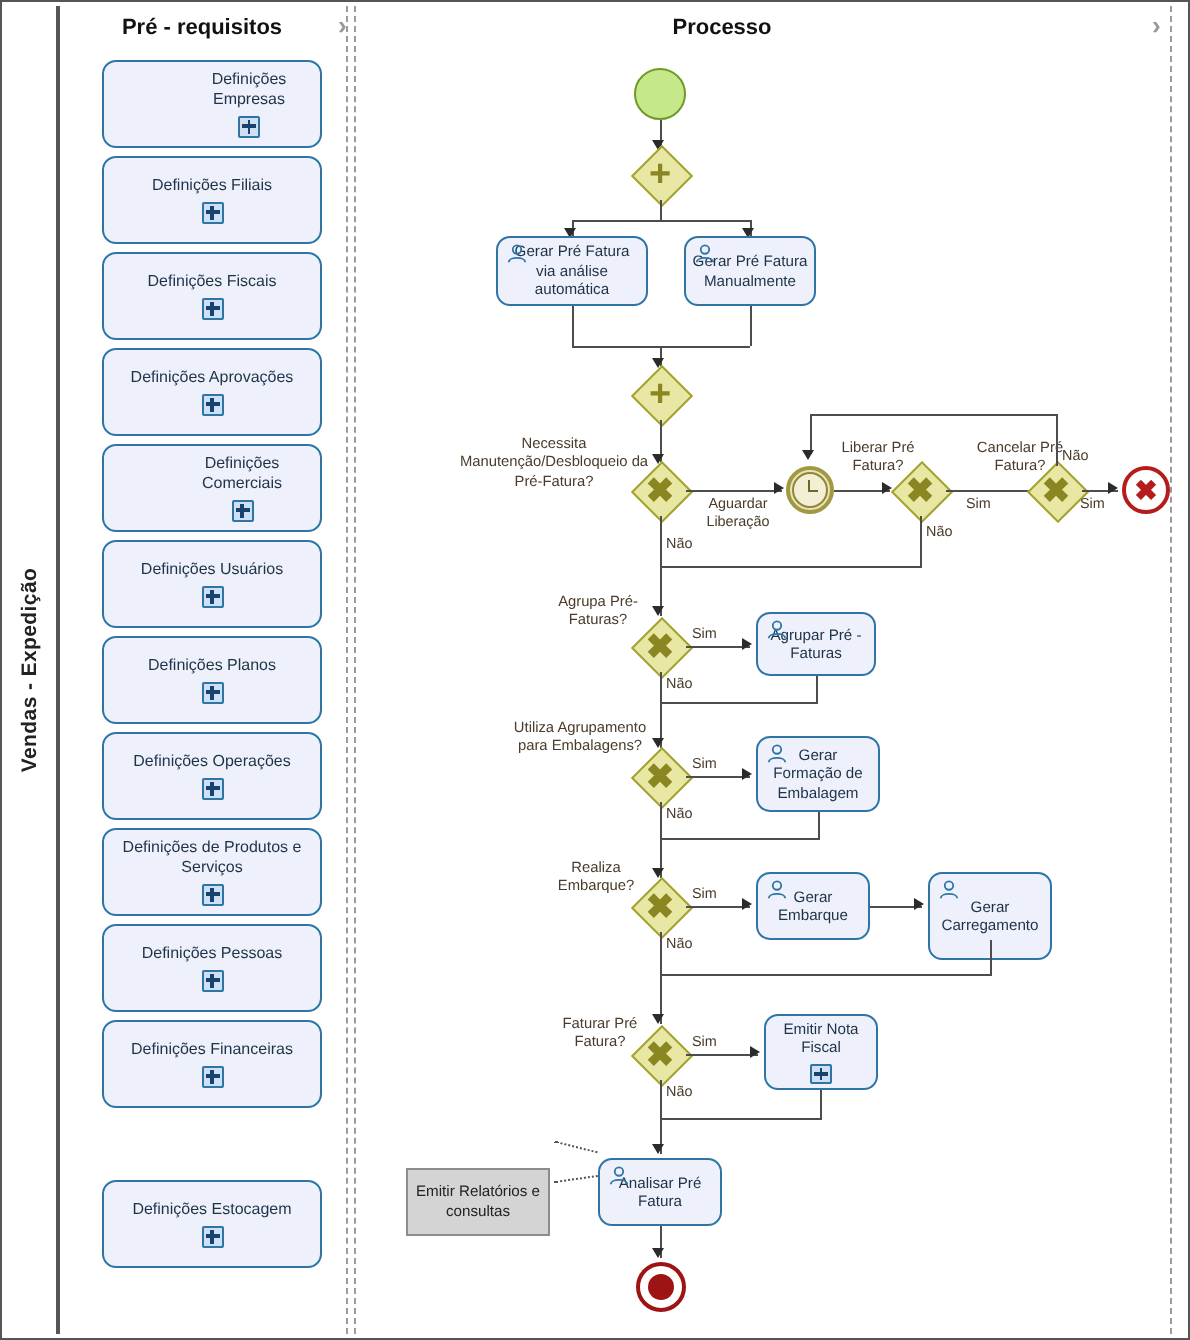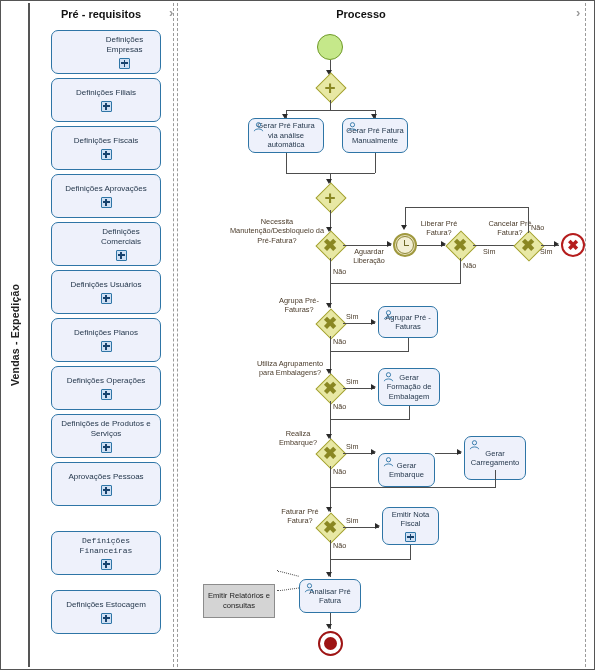--- a/index.html
+++ b/index.html
@@ -145,24 +145,24 @@
     </div>
   <div class="pre-box" style="top:365px;">
     <span class="lbl">Definições Operações</span>
     <span class="plus"></span>
     </div>
   <div class="pre-box" style="top:413px;">
     <span class="lbl">Definições de Produtos e Serviços</span>
     <span class="plus"></span>
     </div>
   <div class="pre-box" style="top:461px;">
-    <span class="lbl">Aprovações Pessoas</span>
-    <span class="plus"></span>
-    </div>
-  <div class="pre-box" style="top:530px;font-family:Liberation Mono, monospace;">
+    <span class="lbl">Definições Pessoas</span>
+    <span class="plus"></span>
+    </div>
+  <div class="pre-box" style="top:509px;">
     <span class="lbl">Definições Financeiras</span>
     <span class="plus"></span>
     </div>
   <div class="pre-box" style="top:557px;margin-top:32px;">
     <span class="lbl">Definições Estocagem</span>
     <span class="plus"></span>
     </div>
 
   <div class="ev ev-start" style="left:316px;top:33px;"></div>
   <div class="ln lnv" style="left:329px;top:59px;height:14px;"></div>
@@ -323,21 +323,21 @@
   <div class="glab" style="left:268px;top:428px;width:58px;">Realiza Embarque?</div>
   <div class="gw x" style="left:316px;top:439px;">
     <div class="dia"></div>
     <div class="mark">✖</div>
   </div>
 
   <div class="ln lnh" style="left:342px;top:452px;width:32px;"></div>
   <div class="arw r" style="left:370px;top:448.4px;"></div>
   <div class="flab" style="left:345px;top:441px;">Sim</div>
 
-  <div class="task" style="left:377px;top:452px;width:57px;height:34px;">
+  <div class="task" style="left:377px;top:435px;width:57px;height:34px;">
     <span class="usr">
       <svg viewBox="0 0 12 11">
           <circle cx="6" cy="3" r="2.3" fill="none" stroke="#2e75a6" stroke-width="1"></circle>
           <path d="M1.5 10 C1.5 6.8 10.5 6.8 10.5 10" fill="none" stroke="#2e75a6" stroke-width="1"></path>
         </svg>
     </span>
     <span class="lbl">Gerar Embarque</span>
   </div>
 
   <div class="ln lnh" style="left:434px;top:452px;width:26px;"></div>

